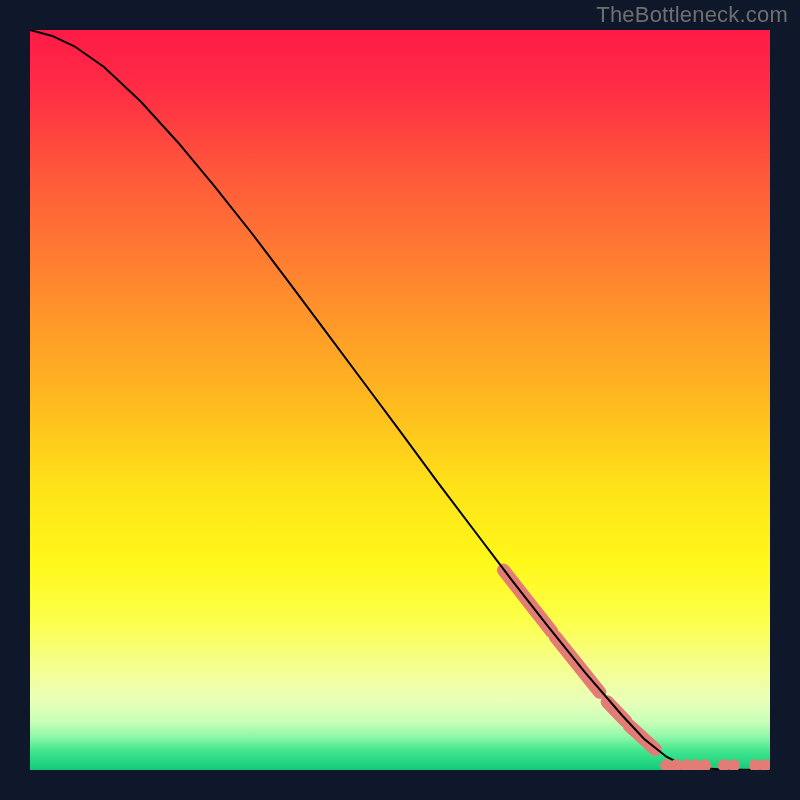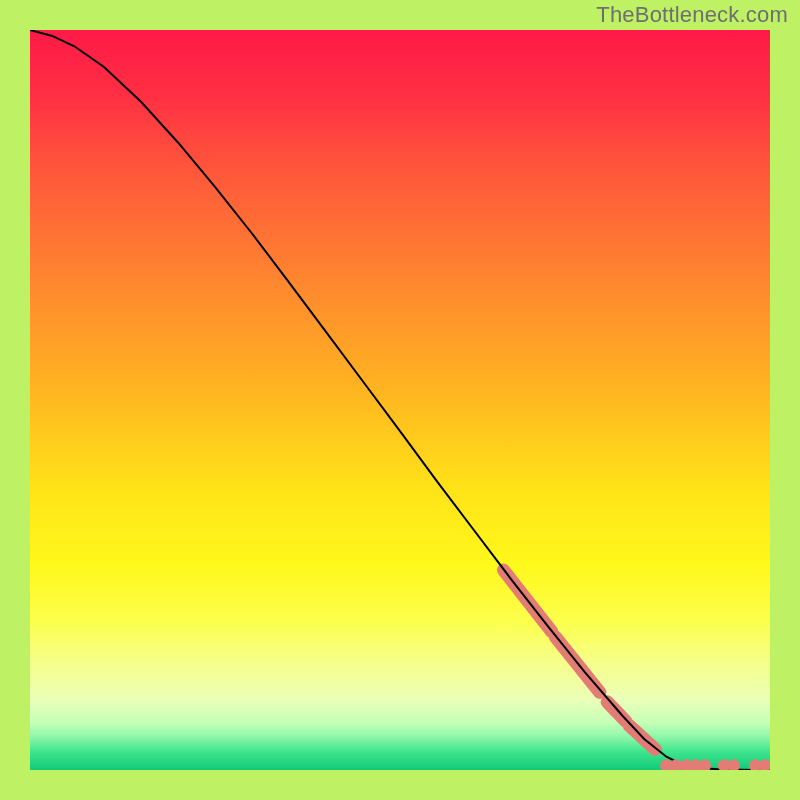--- a/index.html
+++ b/index.html
@@ -8,21 +8,21 @@
     width: 800px;
     height: 800px;
     background: #000;
     overflow: hidden;
     font-family: Arial, Helvetica, sans-serif;
   }
   .frame {
     position: relative;
     width: 800px;
     height: 800px;
-    background: #bef264;
+    background: #0f172a;
   }
   .watermark {
     position: absolute;
     top: 2px;
     right: 12px;
     color: #6f6f6f;
     font-size: 22px;
     font-weight: 500;
     letter-spacing: 0.2px;
     font-family: Arial, Helvetica, sans-serif;

